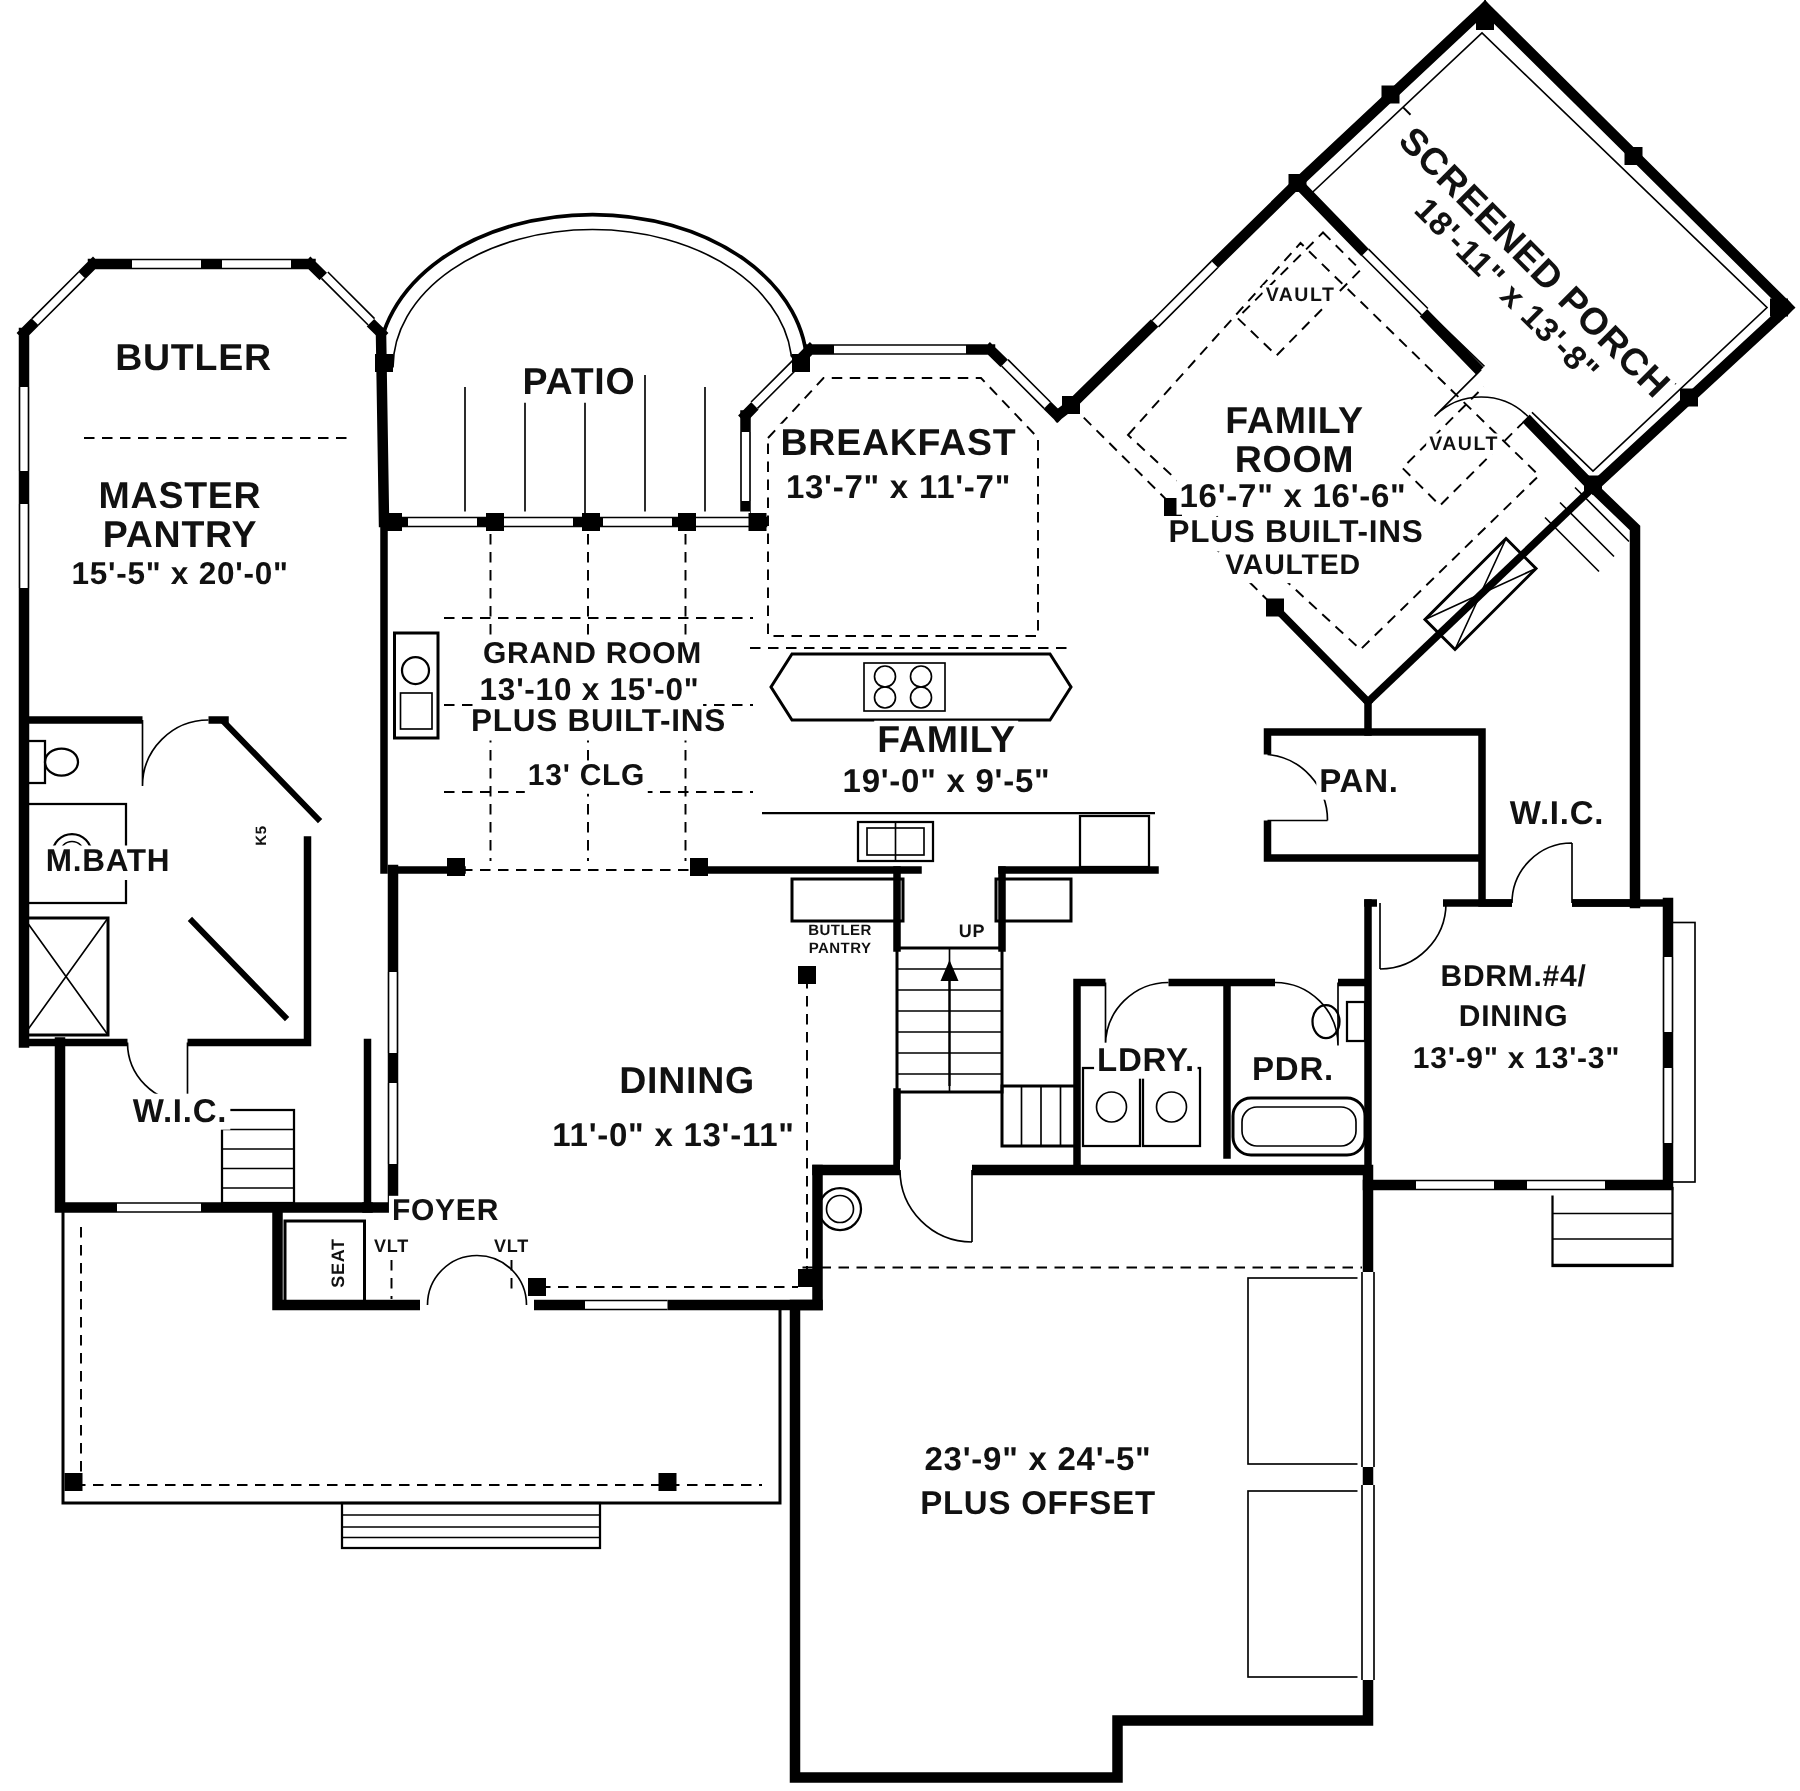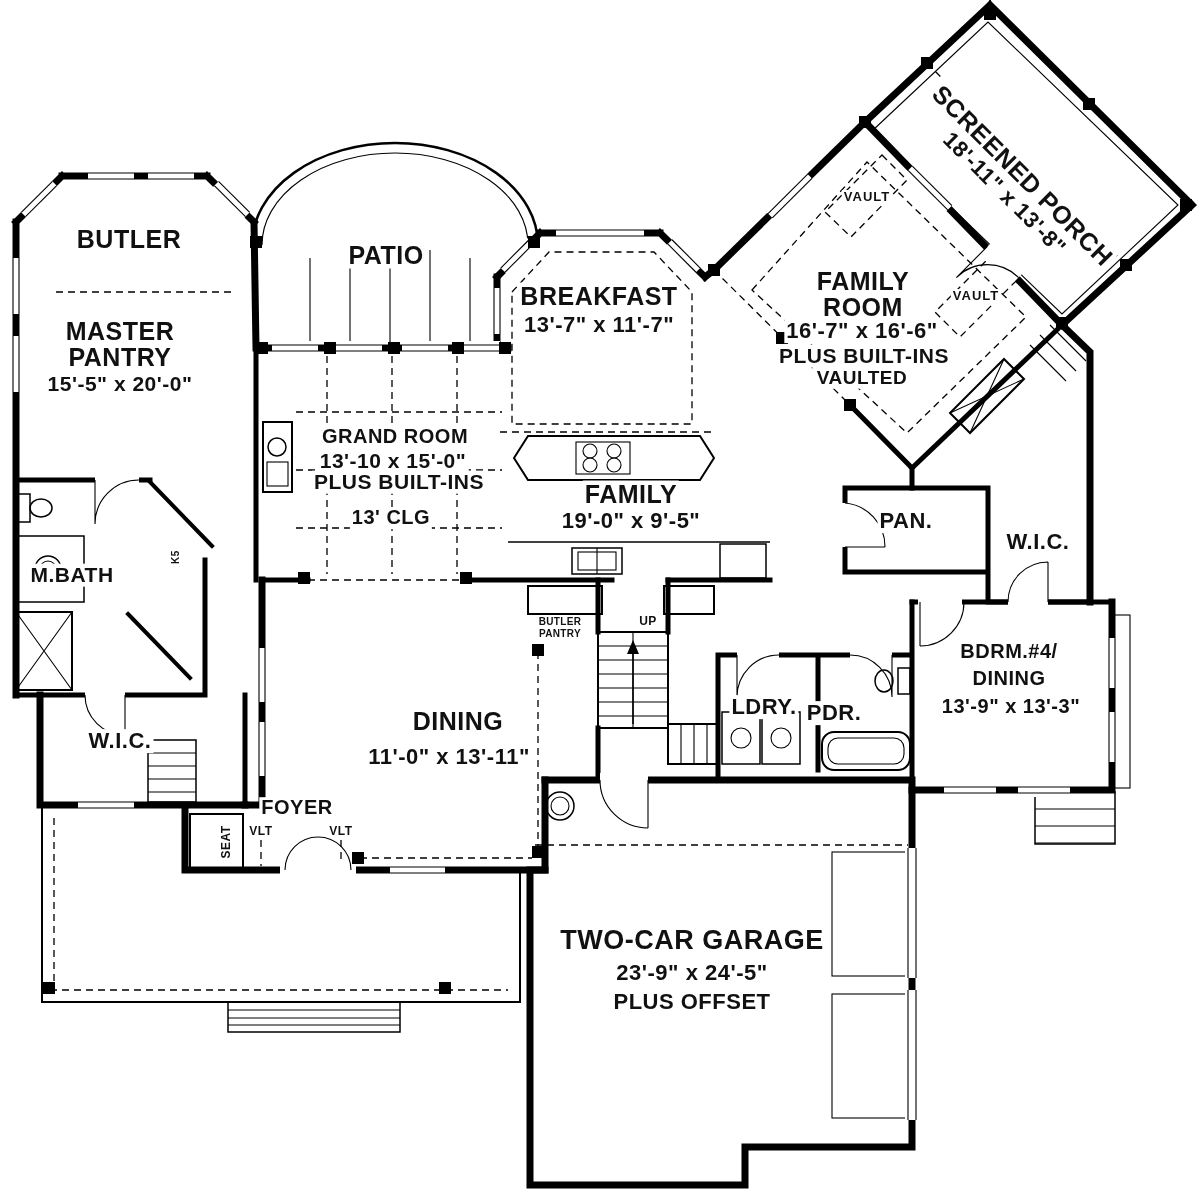--- a/index.html
+++ b/index.html
@@ -316,29 +316,28 @@
 <div class="lbl s23" style="left:1009px;top:652px">BDRM.#4/</div>
 <div class="lbl s23" style="left:1009px;top:679px">DINING</div>
 <div class="lbl s20" style="left:1011px;top:707px">13'-9" x 13'-3"</div>
 
 <div class="lbl s11" style="left:560px;top:622px">BUTLER</div>
 <div class="lbl s11" style="left:560px;top:634px">PANTRY</div>
 
 <div class="lbl s12" style="left:648px;top:621px">UP</div>
 
 <div class="lbl s22" style="left:764px;top:707px">LDRY.</div>
-<div class="lbl s22" style="left:834px;top:713px">PDR.</div>
+<div class="lbl s22" style="left:862px;top:713px">PDR.</div>
 
 <div class="lbl s25" style="left:458px;top:721px">DINING</div>
 <div class="lbl s22" style="left:449px;top:757px">11'-0" x 13'-11"</div>
 
 <div class="lbl s22" style="left:120px;top:741px">W.I.C.</div>
 <div class="lbl s23" style="left:297px;top:808px">FOYER</div>
 
 <div class="lbl s12 rotm90" style="left:226px;top:842px">SEAT</div>
 <div class="lbl s12" style="left:261px;top:831px">VLT</div>
 <div class="lbl s12" style="left:341px;top:831px">VLT</div>
 <div class="lbl s10 rotm90" style="left:176px;top:557px">K5</div>
 
-<div class="lbl s27" style="left:692px;top:941px">TWO-CAR GARAGE</div>
 <div class="lbl s22" style="left:692px;top:973px">23'-9" x 24'-5"</div>
 <div class="lbl s22" style="left:692px;top:1002px">PLUS OFFSET</div>
 </div>
 
 </body></html>

